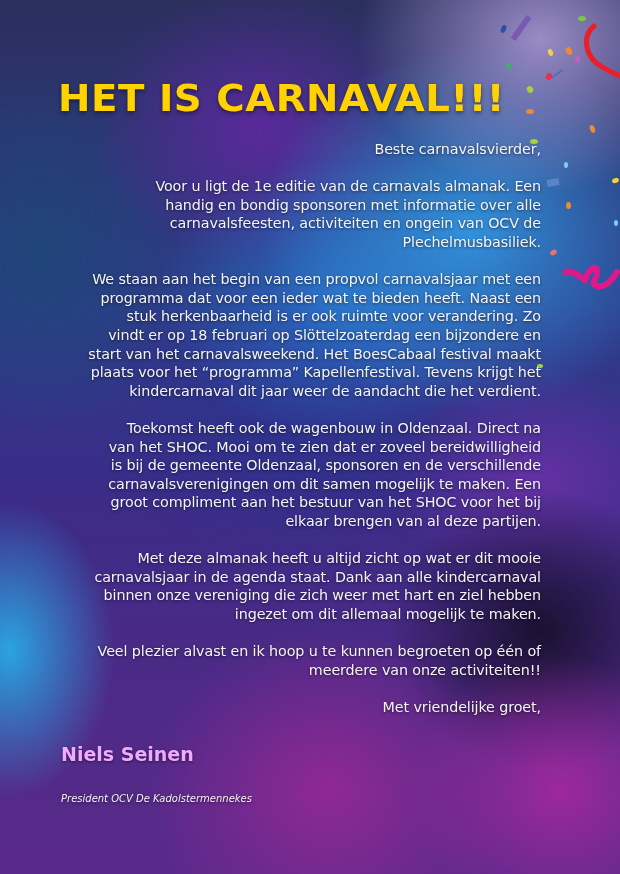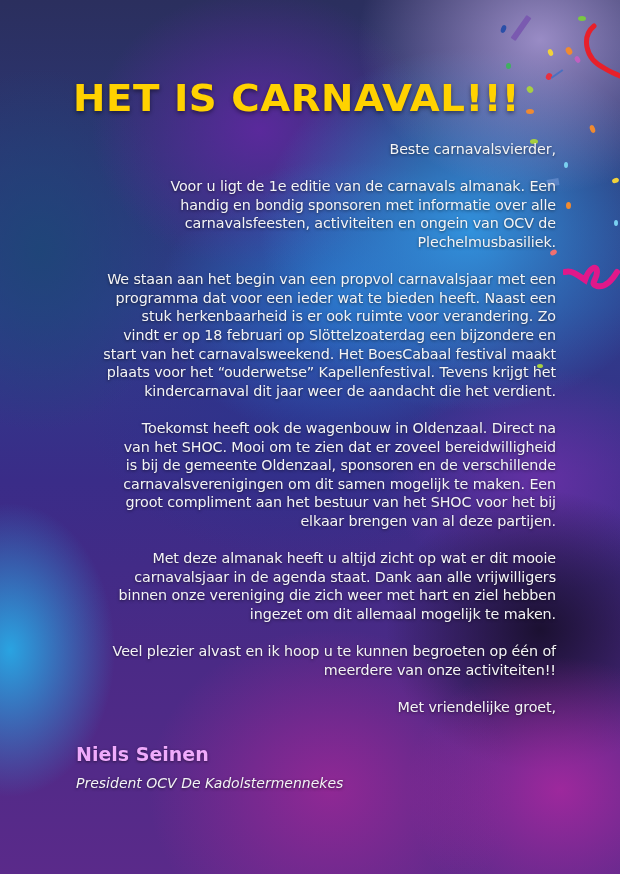--- a/index.html
+++ b/index.html
@@ -14,30 +14,30 @@
       radial-gradient(ellipse 150px 210px at 10px 650px, rgba(40,170,230,0.95), rgba(40,170,230,0) 70%),
       radial-gradient(ellipse 260px 230px at 330px 790px, rgba(150,40,150,0.9), rgba(150,40,150,0) 70%),
       radial-gradient(ellipse 220px 190px at 560px 790px, rgba(170,40,160,0.85), rgba(170,40,160,0) 70%),
       radial-gradient(ellipse 220px 200px at 540px 630px, rgba(25,15,45,0.95), rgba(25,15,45,0) 70%),
       radial-gradient(ellipse 220px 160px at 540px 480px, rgba(110,50,170,0.8), rgba(110,50,170,0) 70%),
       radial-gradient(ellipse 300px 200px at 300px 420px, rgba(45,50,140,0.9), rgba(45,50,140,0) 70%),
       linear-gradient(180deg, #2b2f5e 0%, #2d3d8a 35%, #3a2c88 55%, #4a2a86 75%, #5a2a8a 100%);
   }
   .confetti { position:absolute; border-radius:50%; }
   .ribbon { position:absolute; }
-  .content { position:absolute; left:76px; top:76px; width:480px; color:#f4f4f6;
+  .content { position:absolute; left:61px; top:76px; width:480px; color:#f4f4f6;
     font-family:"DejaVu Sans", sans-serif; text-shadow:0 1px 3px rgba(0,0,0,0.55); }
   .title { font-family:"DejaVu Sans", sans-serif; font-weight:bold; color:#ffd200; font-size:38px;
     letter-spacing:0.5px; margin:0 0 20px -3px; line-height:44px; text-shadow:0 2px 4px rgba(0,0,0,0.45);
     transform:scaleX(1.02); transform-origin:left; white-space:nowrap; }
   .p { font-size:14.3px; line-height:18.6px; margin:0 0 18.6px 0; letter-spacing:-0.1px;text-align:right; }
   .p span { display:block; white-space:nowrap; }
   .sig-name { font-family:"DejaVu Sans", sans-serif; font-weight:bold; color:#f0abfc; font-size:19px;
     margin-top:26px; line-height:24px; text-shadow:0 1px 3px rgba(0,0,0,0.5); }
-  .sig-role { font-style:italic; font-size:14px; margin-top:8px; line-height:18px; }
+  .sig-role { font-style:italic; font-size:10px; margin-top:24px; line-height:18px; }
 </style>
 </head>
 <body>
 
 <div class="bg">
 
   <div class="confetti" style="left:501px;top:25px;width:5px;height:8px;background:#2a4fa8;transform:rotate(20deg)"></div>
   <div class="ribbon" style="left:518px;top:14px;width:6px;height:28px;background:#7a5ab0;transform:rotate(35deg);border-radius:1px"></div>
   <div class="confetti" style="left:578px;top:16px;width:8px;height:5px;background:#7ac843"></div>
   <div class="confetti" style="left:548px;top:49px;width:5px;height:7px;background:#f2d23a;transform:rotate(-20deg)"></div>
@@ -78,36 +78,36 @@
     <span>carnavalsfeesten, activiteiten en ongein van OCV de</span>
     <span>Plechelmusbasiliek.</span>
   </div>
 
   <div class="p">
     <span>We staan aan het begin van een propvol carnavalsjaar met een</span>
     <span>programma dat voor een ieder wat te bieden heeft. Naast een</span>
     <span>stuk herkenbaarheid is er ook ruimte voor verandering. Zo</span>
     <span>vindt er op 18 februari op Slöttelzoaterdag een bijzondere en</span>
     <span>start van het carnavalsweekend. Het BoesCabaal festival maakt</span>
-    <span>plaats voor het “ouderwetse” Kapellenfestival. Tevens krijgt het</span>
+    <span>plaats voor het “programma” Kapellenfestival. Tevens krijgt het</span>
     <span>kindercarnaval dit jaar weer de aandacht die het verdient.</span>
   </div>
 
   <div class="p">
     <span>Toekomst heeft ook de wagenbouw in Oldenzaal. Direct na</span>
     <span>van het SHOC. Mooi om te zien dat er zoveel bereidwilligheid</span>
     <span>is bij de gemeente Oldenzaal, sponsoren en de verschillende</span>
     <span>carnavalsverenigingen om dit samen mogelijk te  maken. Een</span>
     <span>groot compliment aan het bestuur van het SHOC voor het bij</span>
     <span>elkaar brengen van al deze partijen.</span>
   </div>
 
   <div class="p">
     <span>Met deze almanak heeft u altijd zicht op wat er dit mooie</span>
-    <span>carnavalsjaar in de agenda staat. Dank aan alle vrijwilligers</span>
+    <span>carnavalsjaar in de agenda staat. Dank aan alle kindercarnaval</span>
     <span>binnen onze vereniging die zich weer met hart en ziel hebben</span>
     <span>ingezet om dit allemaal mogelijk te maken.</span>
   </div>
 
   <div class="p">
     <span>Veel plezier alvast en ik hoop u te kunnen begroeten op één of</span>
     <span>meerdere van onze activiteiten!!</span>
   </div>
 
   <div class="p" style="margin-bottom:1px">Met vriendelijke groet,</div>

